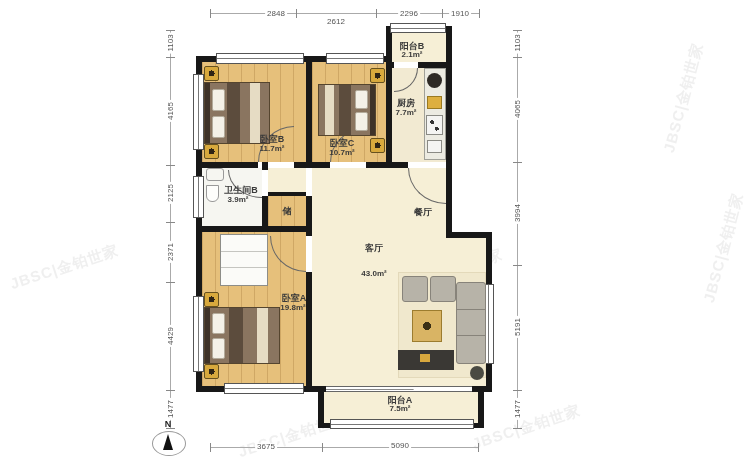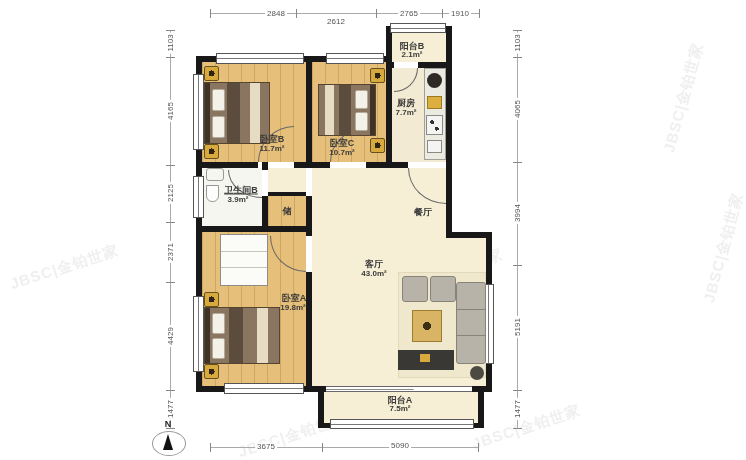--- a/index.html
+++ b/index.html
@@ -180,45 +180,45 @@
 
   <span class="rname" style="left:406px;top:103px;">厨房</span>
   <span class="rarea" style="left:406px;top:113px;">7.7m²</span>
 
   <span class="rname" style="left:272px;top:139px;">卧室B</span>
   <span class="rarea" style="left:272px;top:149px;">11.7m²</span>
 
   <span class="rname" style="left:342px;top:143px;">卧室C</span>
   <span class="rarea" style="left:342px;top:153px;">10.7m²</span>
 
-  <span class="rname" style="left:241px;top:190px;text-decoration:underline;">卫生间B</span>
+  <span class="rname" style="left:241px;top:190px;">卫生间B</span>
   <span class="rarea" style="left:238px;top:200px;">3.9m²</span>
 
   <span class="rname" style="left:287px;top:211px;">储</span>
 
   <span class="rname" style="left:423px;top:212px;">餐厅</span>
 
-  <span class="rname" style="left:374px;top:264px;">客厅</span>
+  <span class="rname" style="left:374px;top:248px;">客厅</span>
   <span class="rarea" style="left:374px;top:274px;">43.0m²</span>
 
   <span class="rname" style="left:294px;top:298px;">卧室A</span>
   <span class="rarea" style="left:293px;top:308px;">19.8m²</span>
 
   <span class="rname" style="left:400px;top:400px;">阳台A</span>
   <span class="rarea" style="left:400px;top:409px;">7.5m²</span>
 
   <div class="dimline" style="left:210px;top:13px;width:269px;height:1px;"></div>
   <div class="tick" style="left:210px;top:9px;width:1px;height:9px;"></div>
   <div class="tick" style="left:296px;top:9px;width:1px;height:9px;"></div>
   <div class="tick" style="left:376px;top:9px;width:1px;height:9px;"></div>
   <div class="tick" style="left:442px;top:9px;width:1px;height:9px;"></div>
   <div class="tick" style="left:479px;top:9px;width:1px;height:9px;"></div>
   <span class="dimh" style="left:253px;top:14px;margin-left:23px;">2848</span>
   <span class="dimh" style="left:336px;top:22px;">2612</span>
-  <span class="dimh" style="left:409px;top:14px;">2765</span>
+  <span class="dimh" style="left:409px;top:14px;">2296</span>
   <span class="dimh" style="left:460px;top:14px;">1910</span>
 
   <div class="dimline" style="left:170px;top:30px;width:1px;height:398px;"></div>
   <div class="tick" style="left:166px;top:30px;width:9px;height:1px;"></div>
   <div class="tick" style="left:166px;top:57px;width:9px;height:1px;"></div>
   <div class="tick" style="left:166px;top:165px;width:9px;height:1px;"></div>
   <div class="tick" style="left:166px;top:222px;width:9px;height:1px;"></div>
   <div class="tick" style="left:166px;top:282px;width:9px;height:1px;"></div>
   <div class="tick" style="left:166px;top:390px;width:9px;height:1px;"></div>
   <div class="tick" style="left:166px;top:428px;width:9px;height:1px;"></div>

